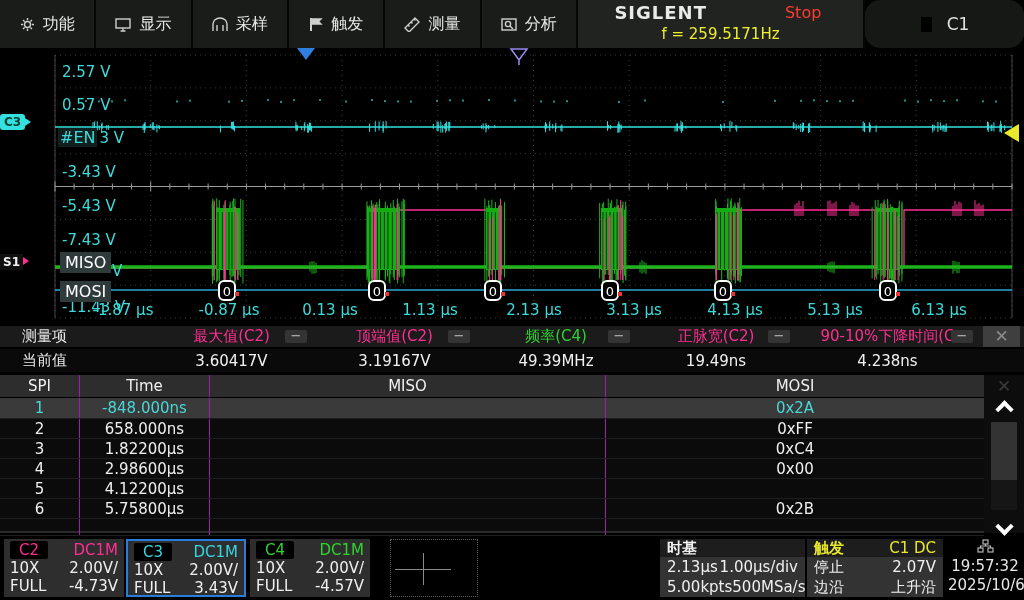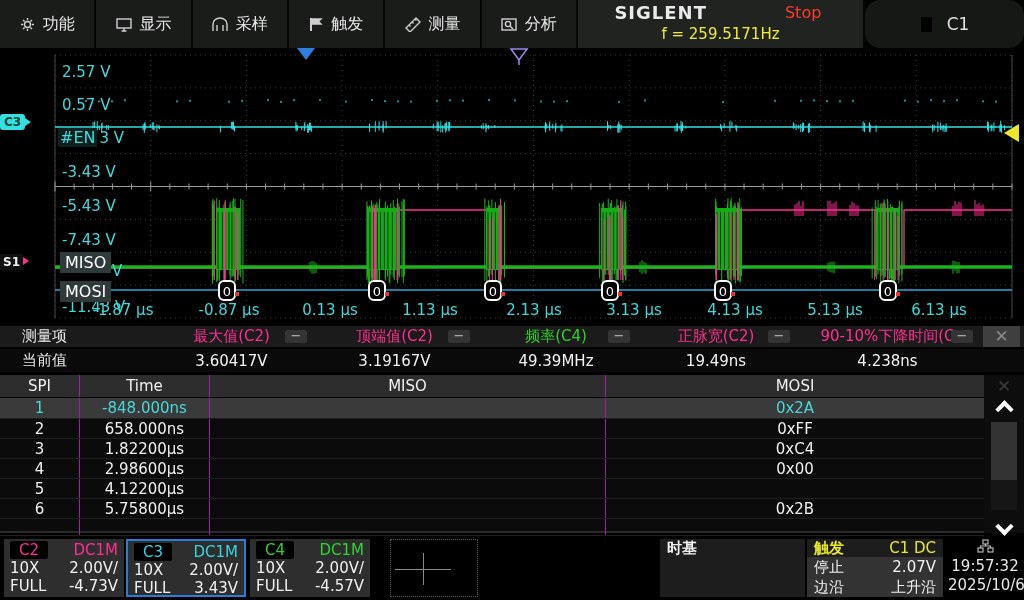--- a/index.html
+++ b/index.html
@@ -2,21 +2,21 @@
 <html><head>
 <meta charset="utf-8">
 <style>
   * { margin:0; padding:0; box-sizing:border-box; }
   html,body { width:1024px; height:600px; background:#000; overflow:hidden;
     font-family:"DejaVu Sans","Liberation Sans",sans-serif; }
   #stage { position:relative; width:1024px; height:600px; background:#000; }
 
   
   #topbar { position:absolute; top:0; left:0; width:1024px; height:48px; background:#000; display:flex; }
-  #menus { display:flex; width:578px; height:48px;justify-content:flex-end; }
+  #menus { display:flex; width:578px; height:48px; }
   .menu-item { flex:1; background:#191c19; border-right:2px solid #050605; display:flex; align-items:center; justify-content:center; gap:8px; color:#e8e8e8; font-size:16px; cursor:pointer; }
   .menu-item svg { stroke:#cfcfcf; fill:none; stroke-width:1.4; }
   #logoblock { width:287px; height:48px; background:#20231f; border-right:2px solid #050605; display:flex; flex-direction:column; }
   #logorow { display:flex; align-items:center; height:25px; }
   #brand { width:58%; text-align:center; color:#eaeaea; font-weight:bold; font-size:18px; letter-spacing:1px; }
   #acqstate { width:42%; text-align:center; color:#ff3b30; font-size:16px; }
   #freqrow { height:23px; text-align:center; color:#f0ee2e; font-size:15px; }
   #chblock { flex:1; background:#151815; display:flex; align-items:center; justify-content:center; gap:14px; color:#e0e0e0; font-size:17px;border-radius:15px; }
 
   
@@ -882,20 +882,30 @@
         </div>
     </div>
     <div id="emptybox">
         <div class="hline"></div>
         <div class="vline"></div>
       </div>
     <div class="infobox" id="tbbox">
       <div class="ib-head">
           <b>时基</b>
         </div>
+      <div class="ib-body">
+        <div class="ib-row">
+            <span>2.13µs</span>
+            <span>1.00µs/div</span>
+          </div>
+        <div class="ib-row">
+            <span>5.00kpts</span>
+            <span>500MSa/s</span>
+          </div>
+      </div>
     </div>
     <div class="infobox" id="trbox">
       <div class="ib-head">
           <span><b>触发</b></span>
           <span>C1 DC</span>
         </div>
       <div class="ib-body">
         <div class="ib-row">
             <span>停止</span>
             <span>2.07V</span>

